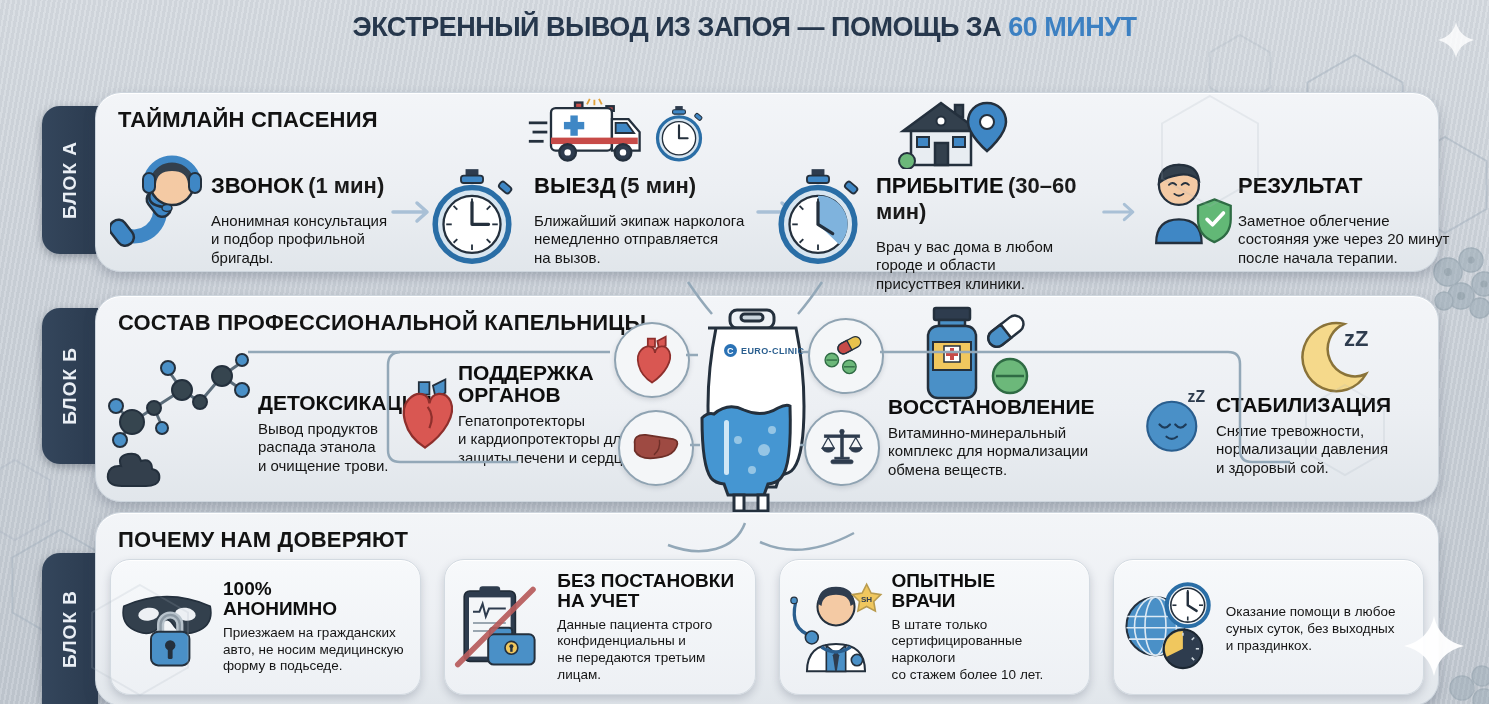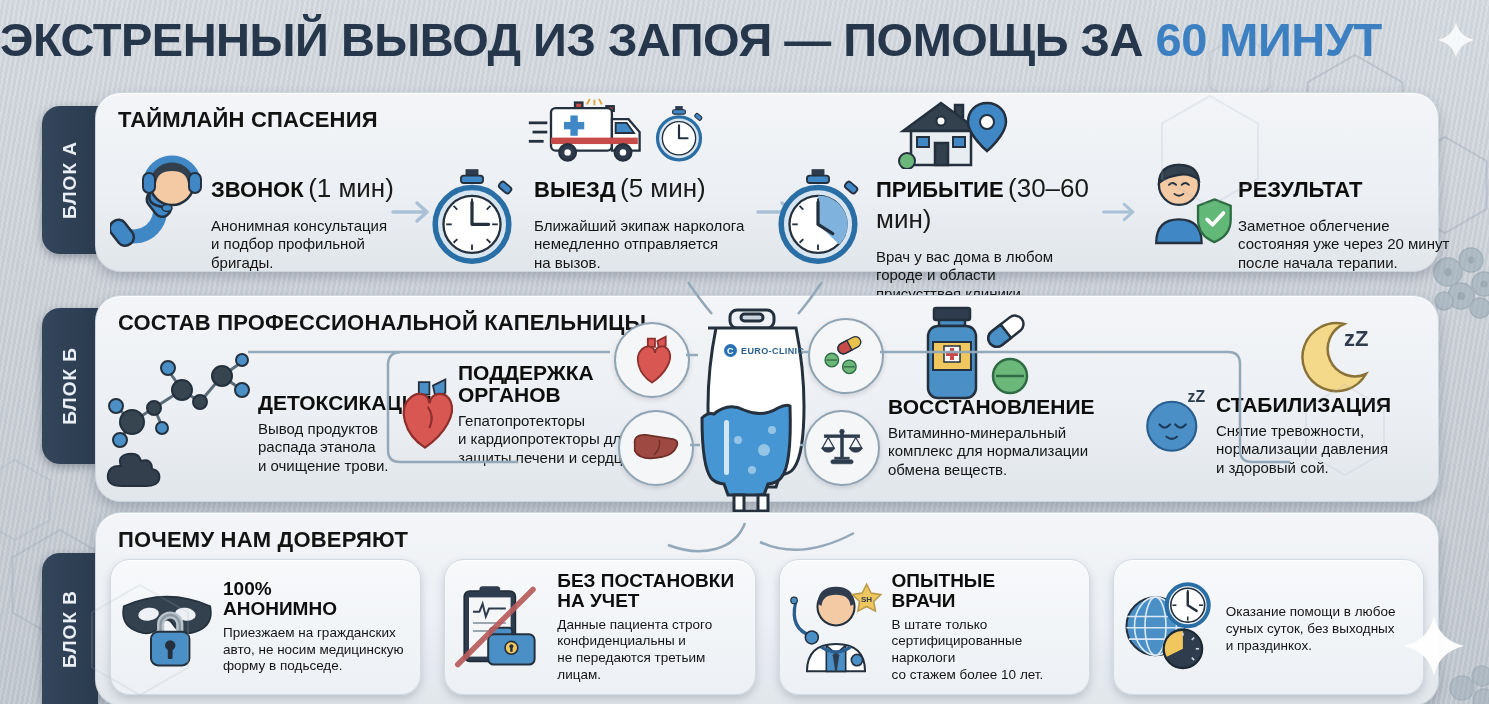--- a/index.html
+++ b/index.html
@@ -8,22 +8,22 @@
     font-family:"Liberation Sans","DejaVu Sans",sans-serif;
     background:
       repeating-linear-gradient(100deg, rgba(255,255,255,.10) 0 2px, rgba(40,50,60,.04) 2px 5px),
       linear-gradient(180deg,#d6dbe1 0%,#cdd3da 40%,#c2c9d1 100%);
   }
   svg{display:block}
   .decor{position:absolute;left:0;top:0;z-index:0;pointer-events:none}
   .overlay{position:absolute;left:0;top:0;z-index:2;pointer-events:none}
 
   
-  .title{position:absolute;left:0;top:12px;width:100%;z-index:3;
-    font-weight:800;font-size:47px;letter-spacing:-0.5px;color:#26374c;white-space:nowrap}
+  .title{position:absolute;left:0;top:12px;width:100%;text-align:center;z-index:3;
+    font-weight:800;font-size:27px;letter-spacing:-0.5px;color:#26374c;white-space:nowrap}
   .title .hl{color:#3c80c2}
 
   
   .tab{position:absolute;left:42px;width:56px;background:linear-gradient(90deg,#34465c,#2b3b4f);
     border-radius:18px 0 0 18px;z-index:1;box-shadow:0 3px 8px rgba(30,40,55,.35);
     display:flex;align-items:center;justify-content:center}
   .tab span{writing-mode:vertical-rl;transform:rotate(180deg);color:#e9eef4;font-weight:700;
     font-size:19px;letter-spacing:1px;white-space:nowrap}
   .tab-a{top:106px;height:148px}
   .tab-b{top:308px;height:156px}
@@ -38,21 +38,21 @@
   .panel-b{top:295px;height:205px;overflow:visible}
   .panel-v{top:512px;height:192px}
   .panel-heading{position:absolute;left:22px;top:14px;font-size:22px;font-weight:800;color:#131313;
     letter-spacing:.2px;white-space:nowrap}
 
   .abs{position:absolute}
   .pre{white-space:pre-line}
 
   
   .step-title{font-size:22px;font-weight:800;color:#0e0e0e;white-space:nowrap}
-  .step-time{font-weight:400;font-size:26px;color:#1a1a1a}
+  .step-time{font-weight:700;font-size:22px;color:#1a1a1a}
   .step-desc{font-size:15px;color:#151515;line-height:1.22;margin-top:13px}
 
   
   .b-title{font-size:21px;font-weight:800;color:#0e0e0e;line-height:1.05}
   .b-desc{font-size:15px;color:#151515;line-height:1.22;margin-top:6px}
   .circle-icon{position:absolute;border-radius:50%;background:#f4f6f8;border:2px solid #8fa3b2;
     display:flex;align-items:center;justify-content:center;box-shadow:0 2px 5px rgba(60,70,90,.18)}
   .ivbag-label{position:absolute;display:flex;align-items:center;gap:4px;font-size:9px;
     font-weight:700;color:#2a5e8e;letter-spacing:.4px}
   .ivbag-logo{width:13px;height:13px;border-radius:50%;background:#2a72b5;color:#fff;

